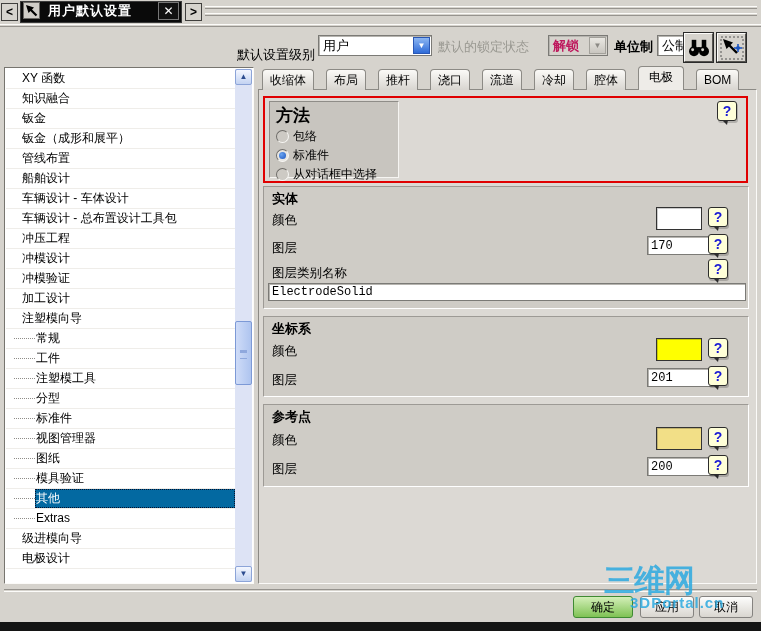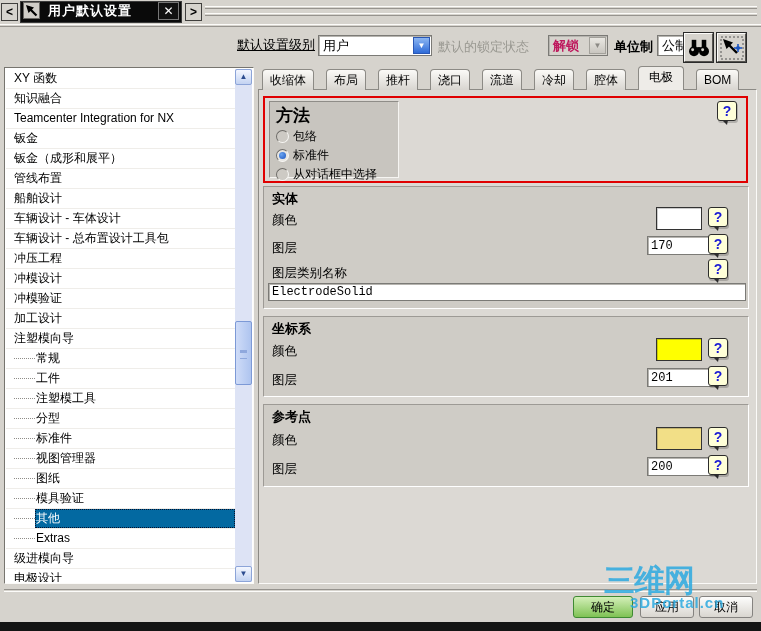--- a/index.html
+++ b/index.html
@@ -36,21 +36,21 @@
     border:1px solid; border-color:#fdfcfa #55534f #55534f #fdfcfa; outline:1px solid #2b2b2b; outline-offset:0;
     display:flex; align-items:center; justify-content:center; cursor:pointer; }
 
   
   .sidebar { position:absolute; left:4px; top:67px; width:250px; height:517px; background:#fff;
     border:1px solid; border-color:#77756f #fcfbf9 #fcfbf9 #77756f; overflow:hidden; }
   .sb-list { position:absolute; left:1px; top:1px; right:18px; bottom:1px; overflow:hidden; }
   .sb-row { display:flex; align-items:center; height:20px; border-bottom:1px solid #efede9; cursor:pointer; }
   .sb-row .conn { width:0; }
   .sb-row.child .conn { width:21px; height:1px; margin-left:8px; border-top:1px dotted #8f8d88; }
-  .sb-text { flex:1; font-size:12px; line-height:19px; padding-left:8px; white-space:nowrap; overflow:hidden; }
+  .sb-text { flex:1; font-size:12px; line-height:19px; padding-left:16px; white-space:nowrap; overflow:hidden; }
   .sb-row.child .sb-text { padding-left:1px; }
   .sb-row.selected .sb-text { background:#0369a1; color:#fff; outline:1px dotted #06102c; outline-offset:-1px; }
   
   .sb-scroll { position:absolute; top:1px; right:1px; width:17px; bottom:1px; background:#dde3f5; }
   .sb-btn { position:absolute; left:0; width:17px; height:16px; background:linear-gradient(#f4f7ff,#c3d3f2);
     border:1px solid #8ca4d8; border-radius:2px; color:#2c4c8f; font-size:8px; text-align:center; line-height:14px; cursor:pointer; }
   .sb-btn.up { top:0; } .sb-btn.down { bottom:0; }
   .sb-thumb { position:absolute; left:0; top:252px; width:17px; height:64px; background:linear-gradient(90deg,#cfdcf8,#aec4ef);
     border:1px solid #7c99d6; border-radius:2px; cursor:grab; }
   .sb-thumb::after { content:""; position:absolute; left:4px; right:4px; top:28px; height:7px;
@@ -128,21 +128,21 @@
         </svg>
     </span>
     <span class="title-text">用户默认设置</span>
     <span class="close-btn">✕</span>
   </div>
   <div class="nav-btn" style="left:185px;">&gt;</div>
   <div class="ridge r1"></div>
   <div class="ridge r2"></div>
   <div class="ridge r3"></div>
 
-  <span class="lbl" style="left:237px; top:36px;text-decoration:underline;">默认设置级别</span>
+  <span class="lbl" style="left:237px; top:46px;">默认设置级别</span>
   <div class="combo" style="left:318px; top:35px; width:114px;">
     <span class="val">用户</span>
     <span class="arrow">▼</span>
   </div>
   <span class="lbl gray" style="left:438px; top:38px;">默认的锁定状态</span>
   <div class="combo disabled" style="left:548px; top:35px; width:60px;">
     <span class="val">解锁</span>
     <span class="arrow">▼</span>
   </div>
   <span class="lbl" style="left:614px; top:38px; font-weight:bold;">单位制</span>
@@ -174,24 +174,20 @@
 
   <div class="sidebar">
     <div class="sb-list" id="sidebar-list">
         <div class="sb-row">
           <span class="conn"></span>
           <span class="sb-text">XY 函数</span>
         </div>
         <div class="sb-row">
           <span class="conn"></span>
           <span class="sb-text">知识融合</span>
-        </div>
-        <div class="sb-row">
-          <span class="conn"></span>
-          <span class="sb-text">Teamcenter Integration for NX</span>
         </div>
         <div class="sb-row">
           <span class="conn"></span>
           <span class="sb-text">钣金</span>
         </div>
         <div class="sb-row">
           <span class="conn"></span>
           <span class="sb-text">钣金（成形和展平）</span>
         </div>
         <div class="sb-row">

